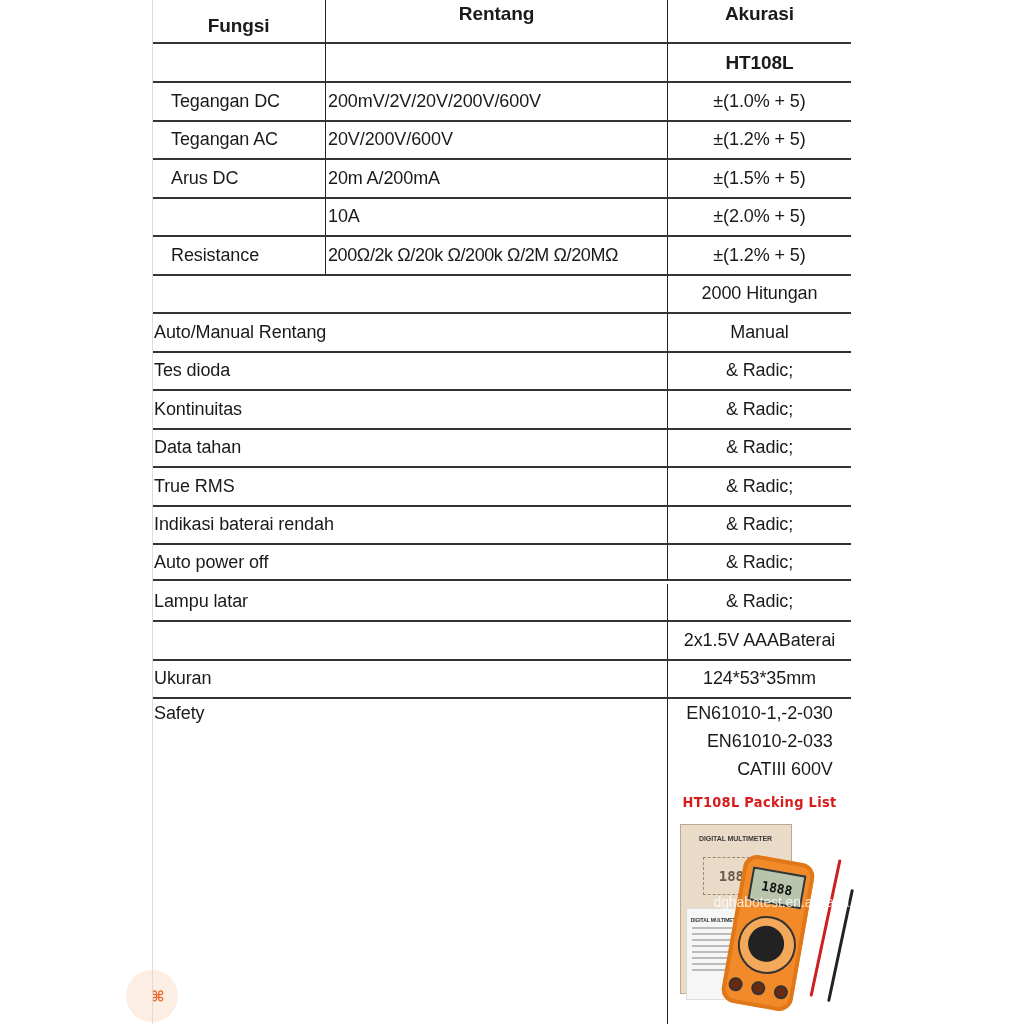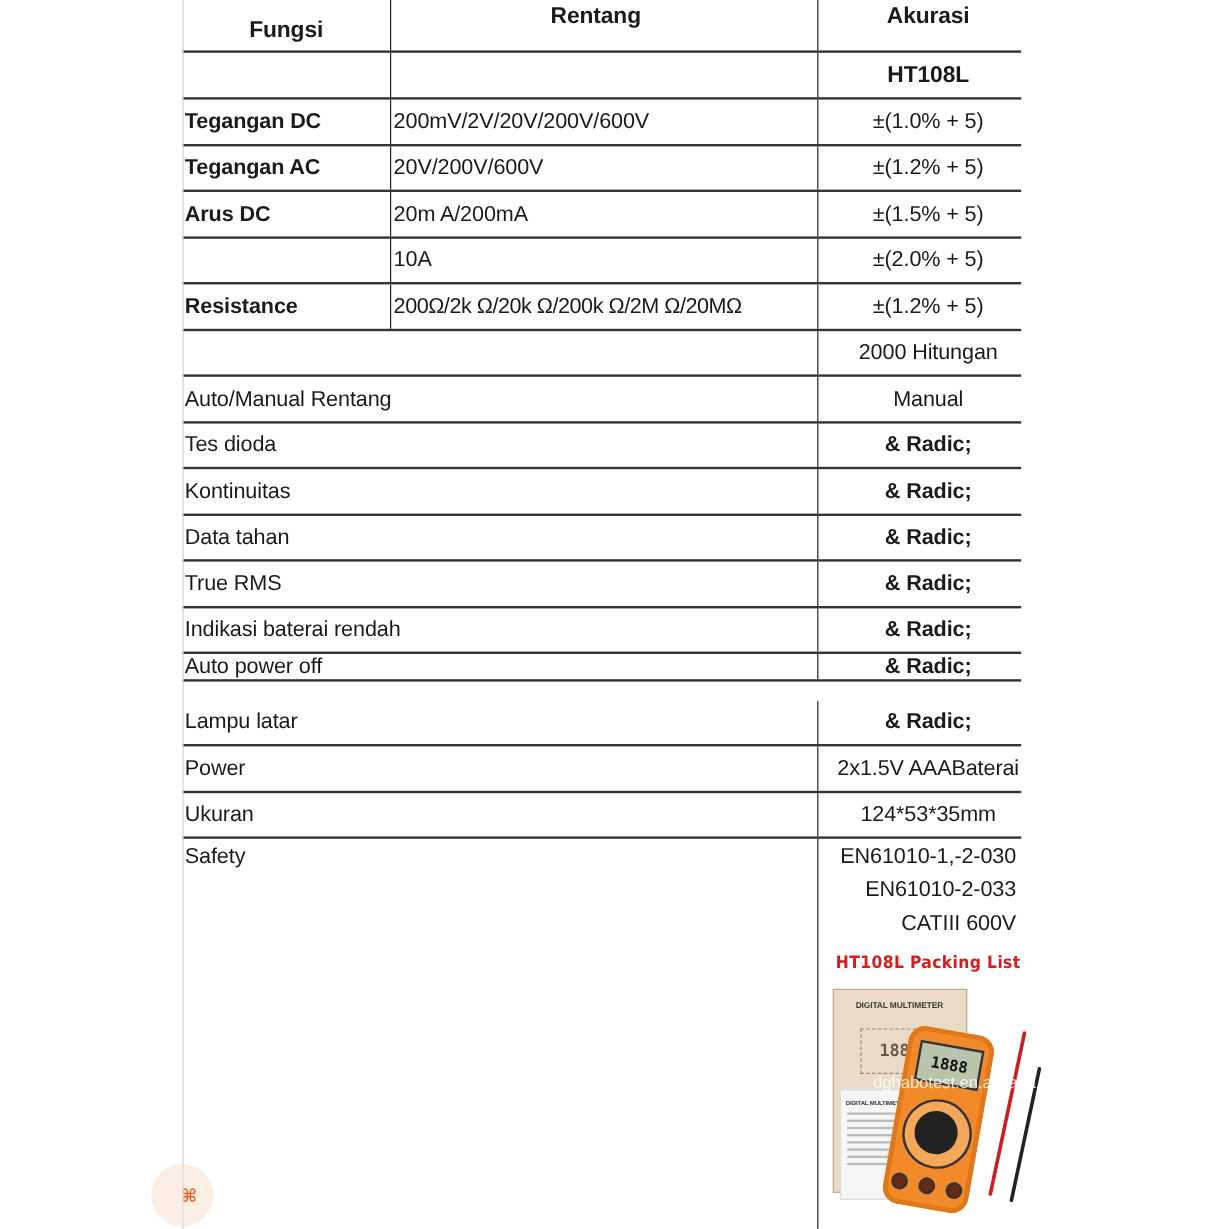--- a/index.html
+++ b/index.html
@@ -3,26 +3,26 @@
 <meta charset="utf-8">
 <style>
   html, body { margin:0; padding:0; background:#ffffff; }
   body { width:1024px; height:1024px; position:relative; overflow:hidden;
          font-family:"Liberation Sans", "DejaVu Sans", sans-serif; color:#1a1a1a; }
   .left-rule { position:absolute; left:152px; top:0; width:1px; height:1024px; background:#dcdcdc; }
   .spec-table { position:absolute; left:152px; top:0; width:699px; }
   .row { position:absolute; left:0; width:699px; border-bottom:2px solid #333; box-sizing:border-box; }
   .cell { position:absolute; top:0; height:100%; box-sizing:border-box; font-size:18px;
           display:flex; align-items:center; white-space:nowrap; letter-spacing:-0.1px; }
-  .c1 { left:0; width:173px; padding-left:2px;font-weight:bold; }
+  .c1 { left:0; width:173px; padding-left:19px; }
   .c2 { left:173px; width:342px; padding-left:2px; border-left:1.5px solid #222; }
   .c12 { left:0; width:515px; padding-left:2px; }
-  .c3 { left:529px; width:184px; justify-content:center; border-left:1.5px solid #222; }
+  .c3 { left:515px; width:184px; justify-content:center; border-left:1.5px solid #222; }
   .hdr { font-weight:bold; justify-content:center; padding-left:0; font-size:19px; }
-  .bold { font-weight:bold; }
+  .bold { font-weight:normal; }
   .row .cell { padding-top:0; }
   .row.top-align .cell { align-items:flex-start; padding-top:5px; }
   .safety-lines { display:flex; flex-direction:column; align-items:flex-end; line-height:28px; }
   .packing-title { color:#d81c1c; font-weight:bold; font-size:13px; letter-spacing:0.3px;
                    font-family:"DejaVu Sans", sans-serif; margin-top:12px; transform:scaleY(1.1); }
   .packing-img { position:relative; width:176px; height:190px; margin-top:8px; margin-left:4px; }
   .manual-back { position:absolute; left:6px; top:6px; width:110px; height:168px;
                  background:#eadbc8; border:1px solid #bba88e; }
   .manual-back .t { position:absolute; top:10px; left:0; width:100%; text-align:center;
                     font-size:7px; font-weight:bold; color:#3a3a3a; }
@@ -114,30 +114,29 @@
     <div class="cell c3 bold">&amp; Radic;</div>
   </div>
   <div class="row" style="top:468px;height:38.5px;">
     <div class="cell c12">True RMS</div>
     <div class="cell c3 bold">&amp; Radic;</div>
   </div>
   <div class="row" style="top:506.5px;height:38.5px;">
     <div class="cell c12">Indikasi baterai rendah</div>
     <div class="cell c3 bold">&amp; Radic;</div>
   </div>
-  <div class="row" style="top:545px;height:23px;">
+  <div class="row" style="top:545px;height:36px;">
     <div class="cell c12">Auto power off</div>
     <div class="cell c3 bold">&amp; Radic;</div>
   </div>
   <div class="row" style="top:583.5px;height:38.5px;">
     <div class="cell c12">Lampu latar</div>
     <div class="cell c3 bold">&amp; Radic;</div>
   </div>
   <div class="row" style="top:622px;height:38.5px;">
-    <div class="cell c12">Power</div>
     <div class="cell c3">2x1.5V AAABaterai</div>
   </div>
   <div class="row" style="top:660.5px;height:38.5px;text-align:center;">
     <div class="cell c12">Ukuran</div>
     <div class="cell c3">124*53*35mm</div>
   </div>
 
   <div class="row top-align" style="top:699px;height:340px;border-bottom:none;">
     <div class="cell c12" style="padding-top:4px;">Safety</div>
     <div class="cell c3" style="flex-direction:column;align-items:center;justify-content:flex-start;padding-top:0;">

